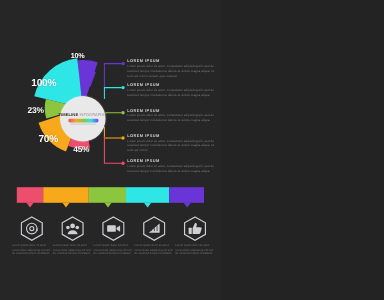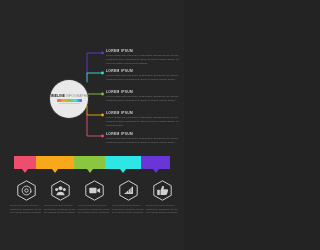--- a/index.html
+++ b/index.html
@@ -52,20 +52,44 @@
   .col-p{margin-top:3px;font-size:2.3px;line-height:1.6;color:#77777c;
          text-align:left;letter-spacing:.03px;}
 </style>
 </head>
 <body>
 
 <div class="page">
 
   <div class="top">
 
+    <div class="pie-wrap">
+      <svg class="pie-svg" width="92" height="108" viewBox="0 0 92 108">
+        <g transform="translate(63,52)">
+
+          <path fill="#6a35d6" d="M 0,-32 A 32,32 0 0,0 -17.5,-26.8 L -10.4,-15.9 A 19,19 0 0,1 0,-19 Z" transform="rotate(20)"></path>
+
+          <path fill="#6a35d6" d="M 0,0 L 0,-40 A 40,40 0 0,0 -16.5,-36.4 L 0,0 Z" transform="rotate(18)"></path>
+
+          <path fill="#2ee6e6" d="M 0,0 L -17.2,-37.9 A 41.6,41.6 0 0,0 -41.5,3.2 L 0,0 Z" transform="rotate(18)"></path>
+
+          <path fill="#8cc63f" d="M 0,0 L -31.6,2.4 A 31.7,31.7 0 0,0 -26.2,17.8 L 0,0 Z" transform="rotate(18)"></path>
+
+          <path fill="#f7a81b" d="M 0,0 L -32.1,21.9 A 38.9,38.9 0 0,0 -3.5,38.7 L 0,0 Z" transform="rotate(16)"></path>
+
+          <path fill="#ee4e6e" d="M 0,0 L -3.0,33.9 A 34,34 0 0,0 15.0,30.5 L 0,0 Z" transform="rotate(16)"></path>
+        </g>
+      </svg>
+
+      <span class="pie-label" style="left:53px;top:6px;font-size:6px;">10%</span>
+      <span class="pie-label" style="left:20px;top:26px;font-size:8.5px;">100%</span>
+      <span class="pie-label" style="left:17px;top:51px;font-size:7px;">23%</span>
+      <span class="pie-label" style="left:26px;top:72px;font-size:8.5px;">70%</span>
+      <span class="pie-label" style="left:55px;top:84px;font-size:7px;">45%</span>
+    </div>
 
     <div class="hub">
       <div class="hub-line">
         <span class="hub-t1">TIMELINE</span>
         <span class="hub-t2">INFOGRAPHIC</span>
       </div>
       <div class="hub-bar"></div>
       <div class="hub-bar2"></div>
     </div>
 

